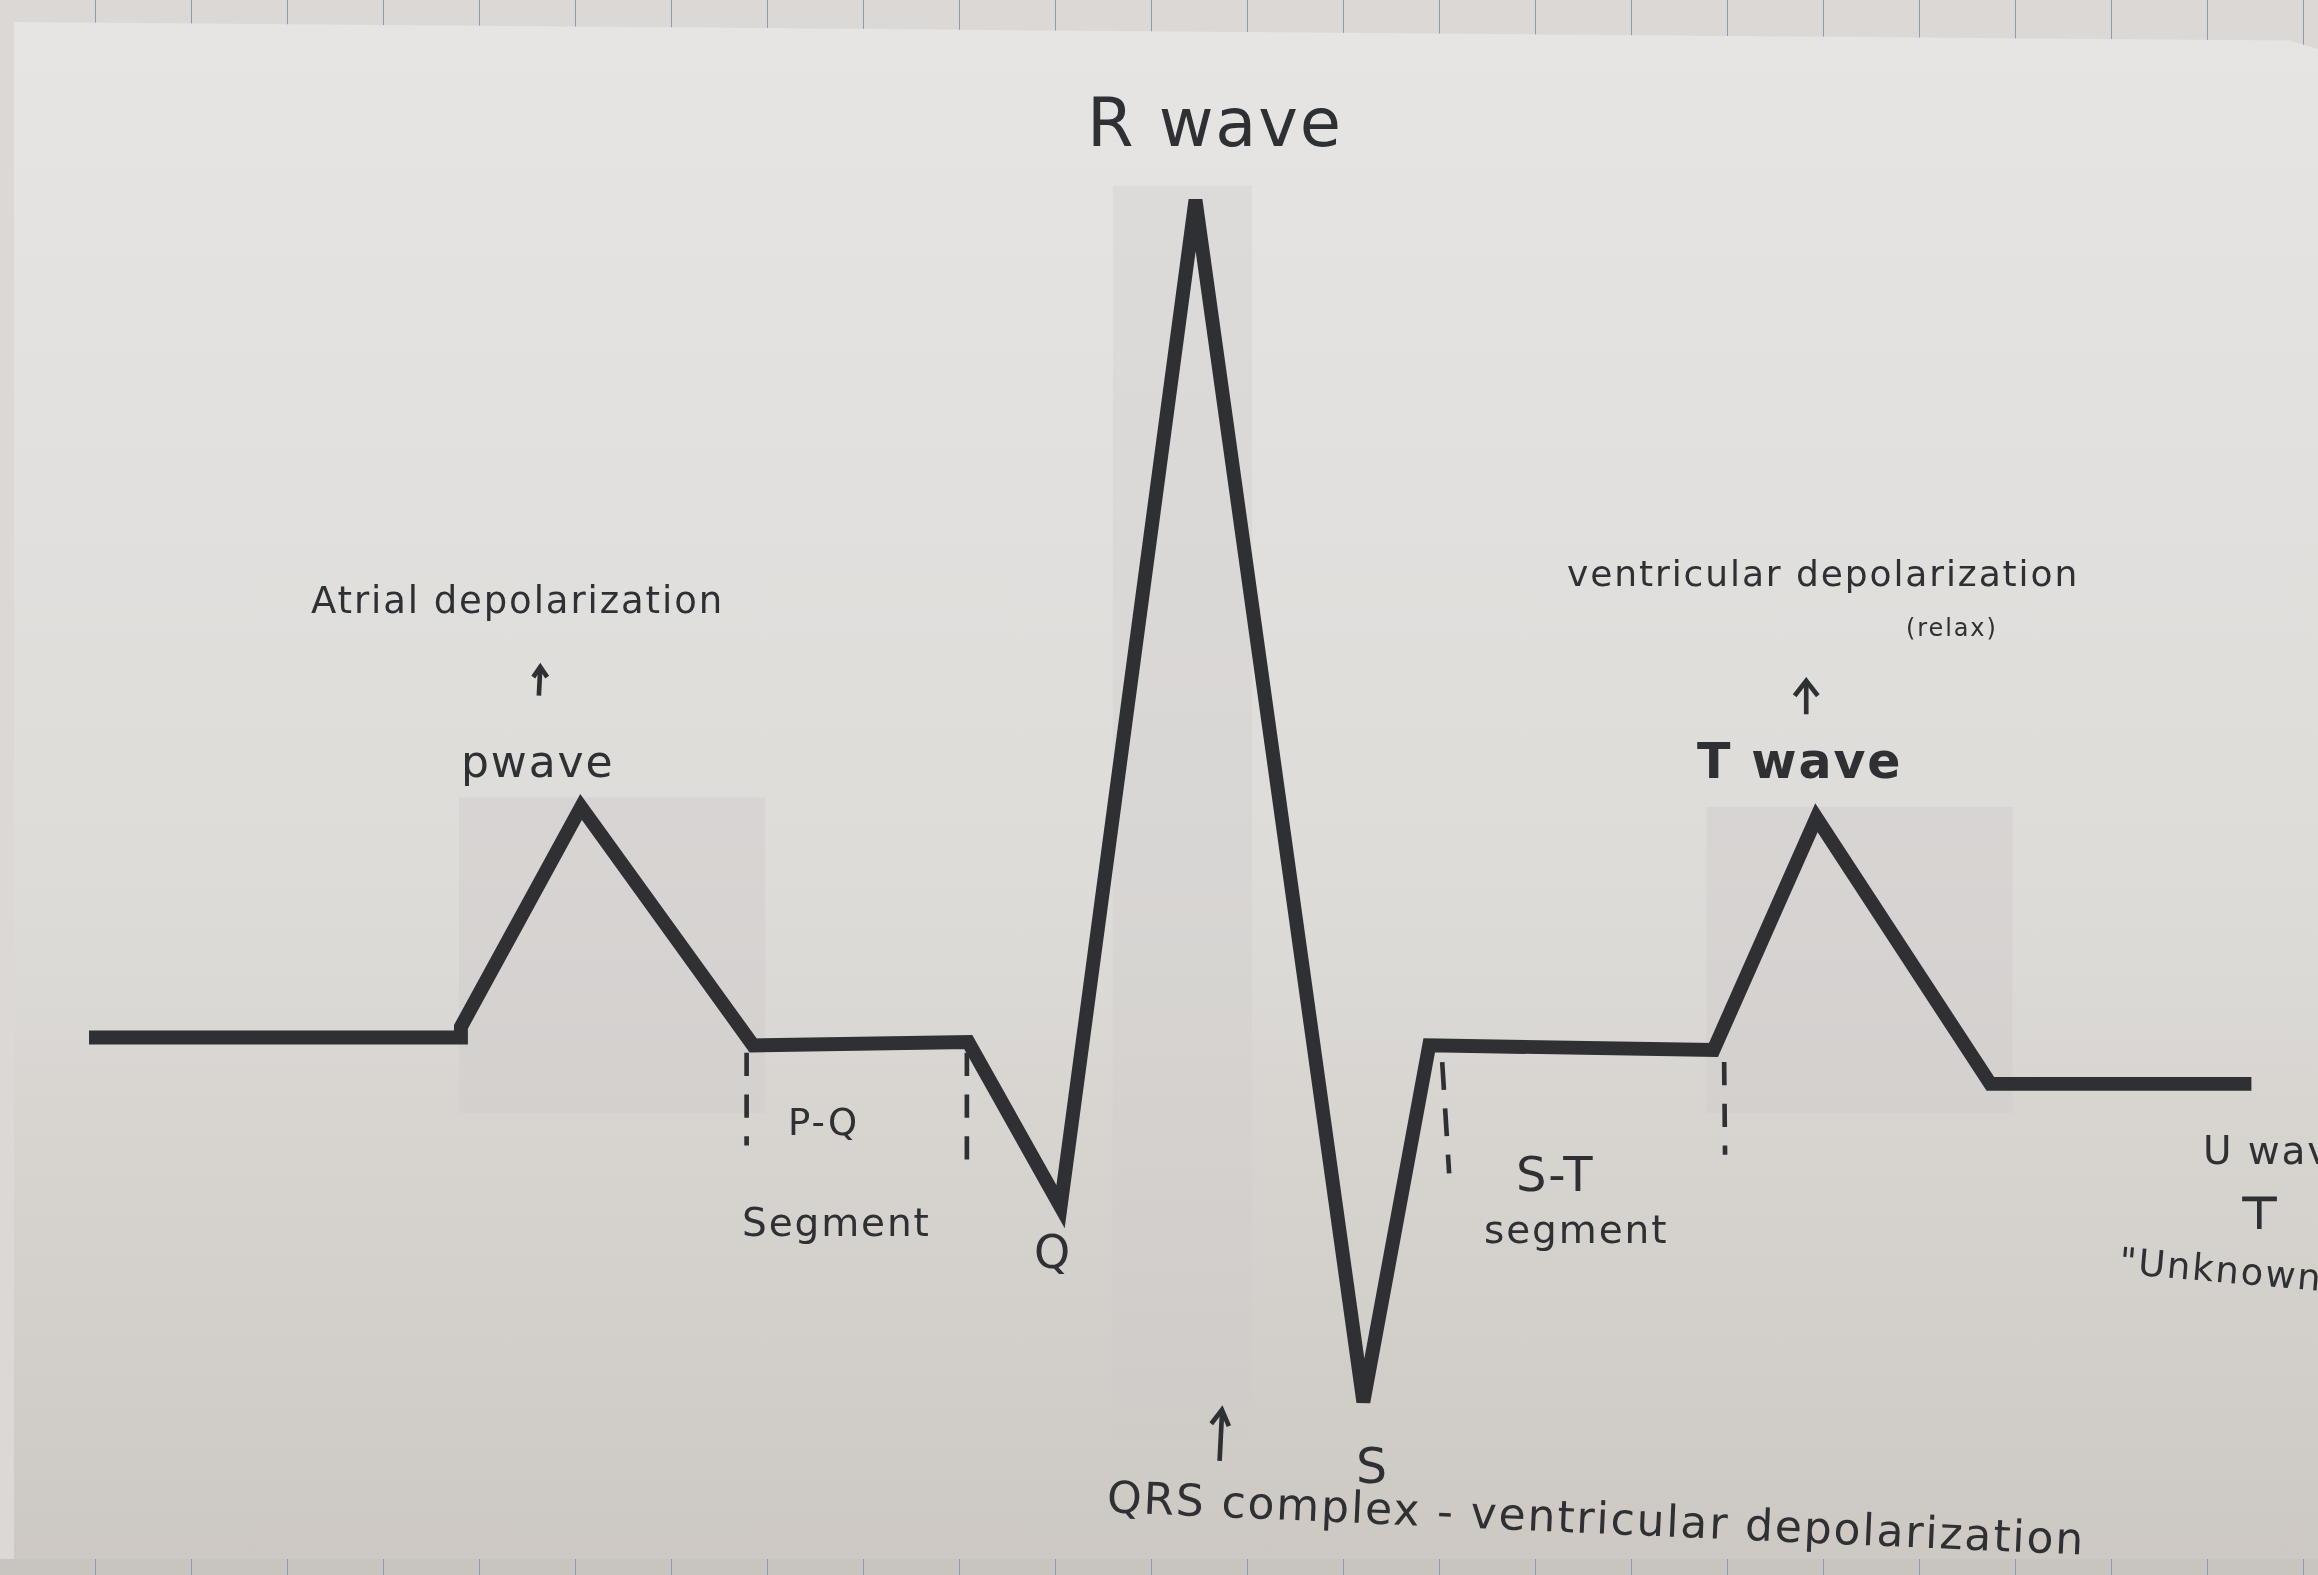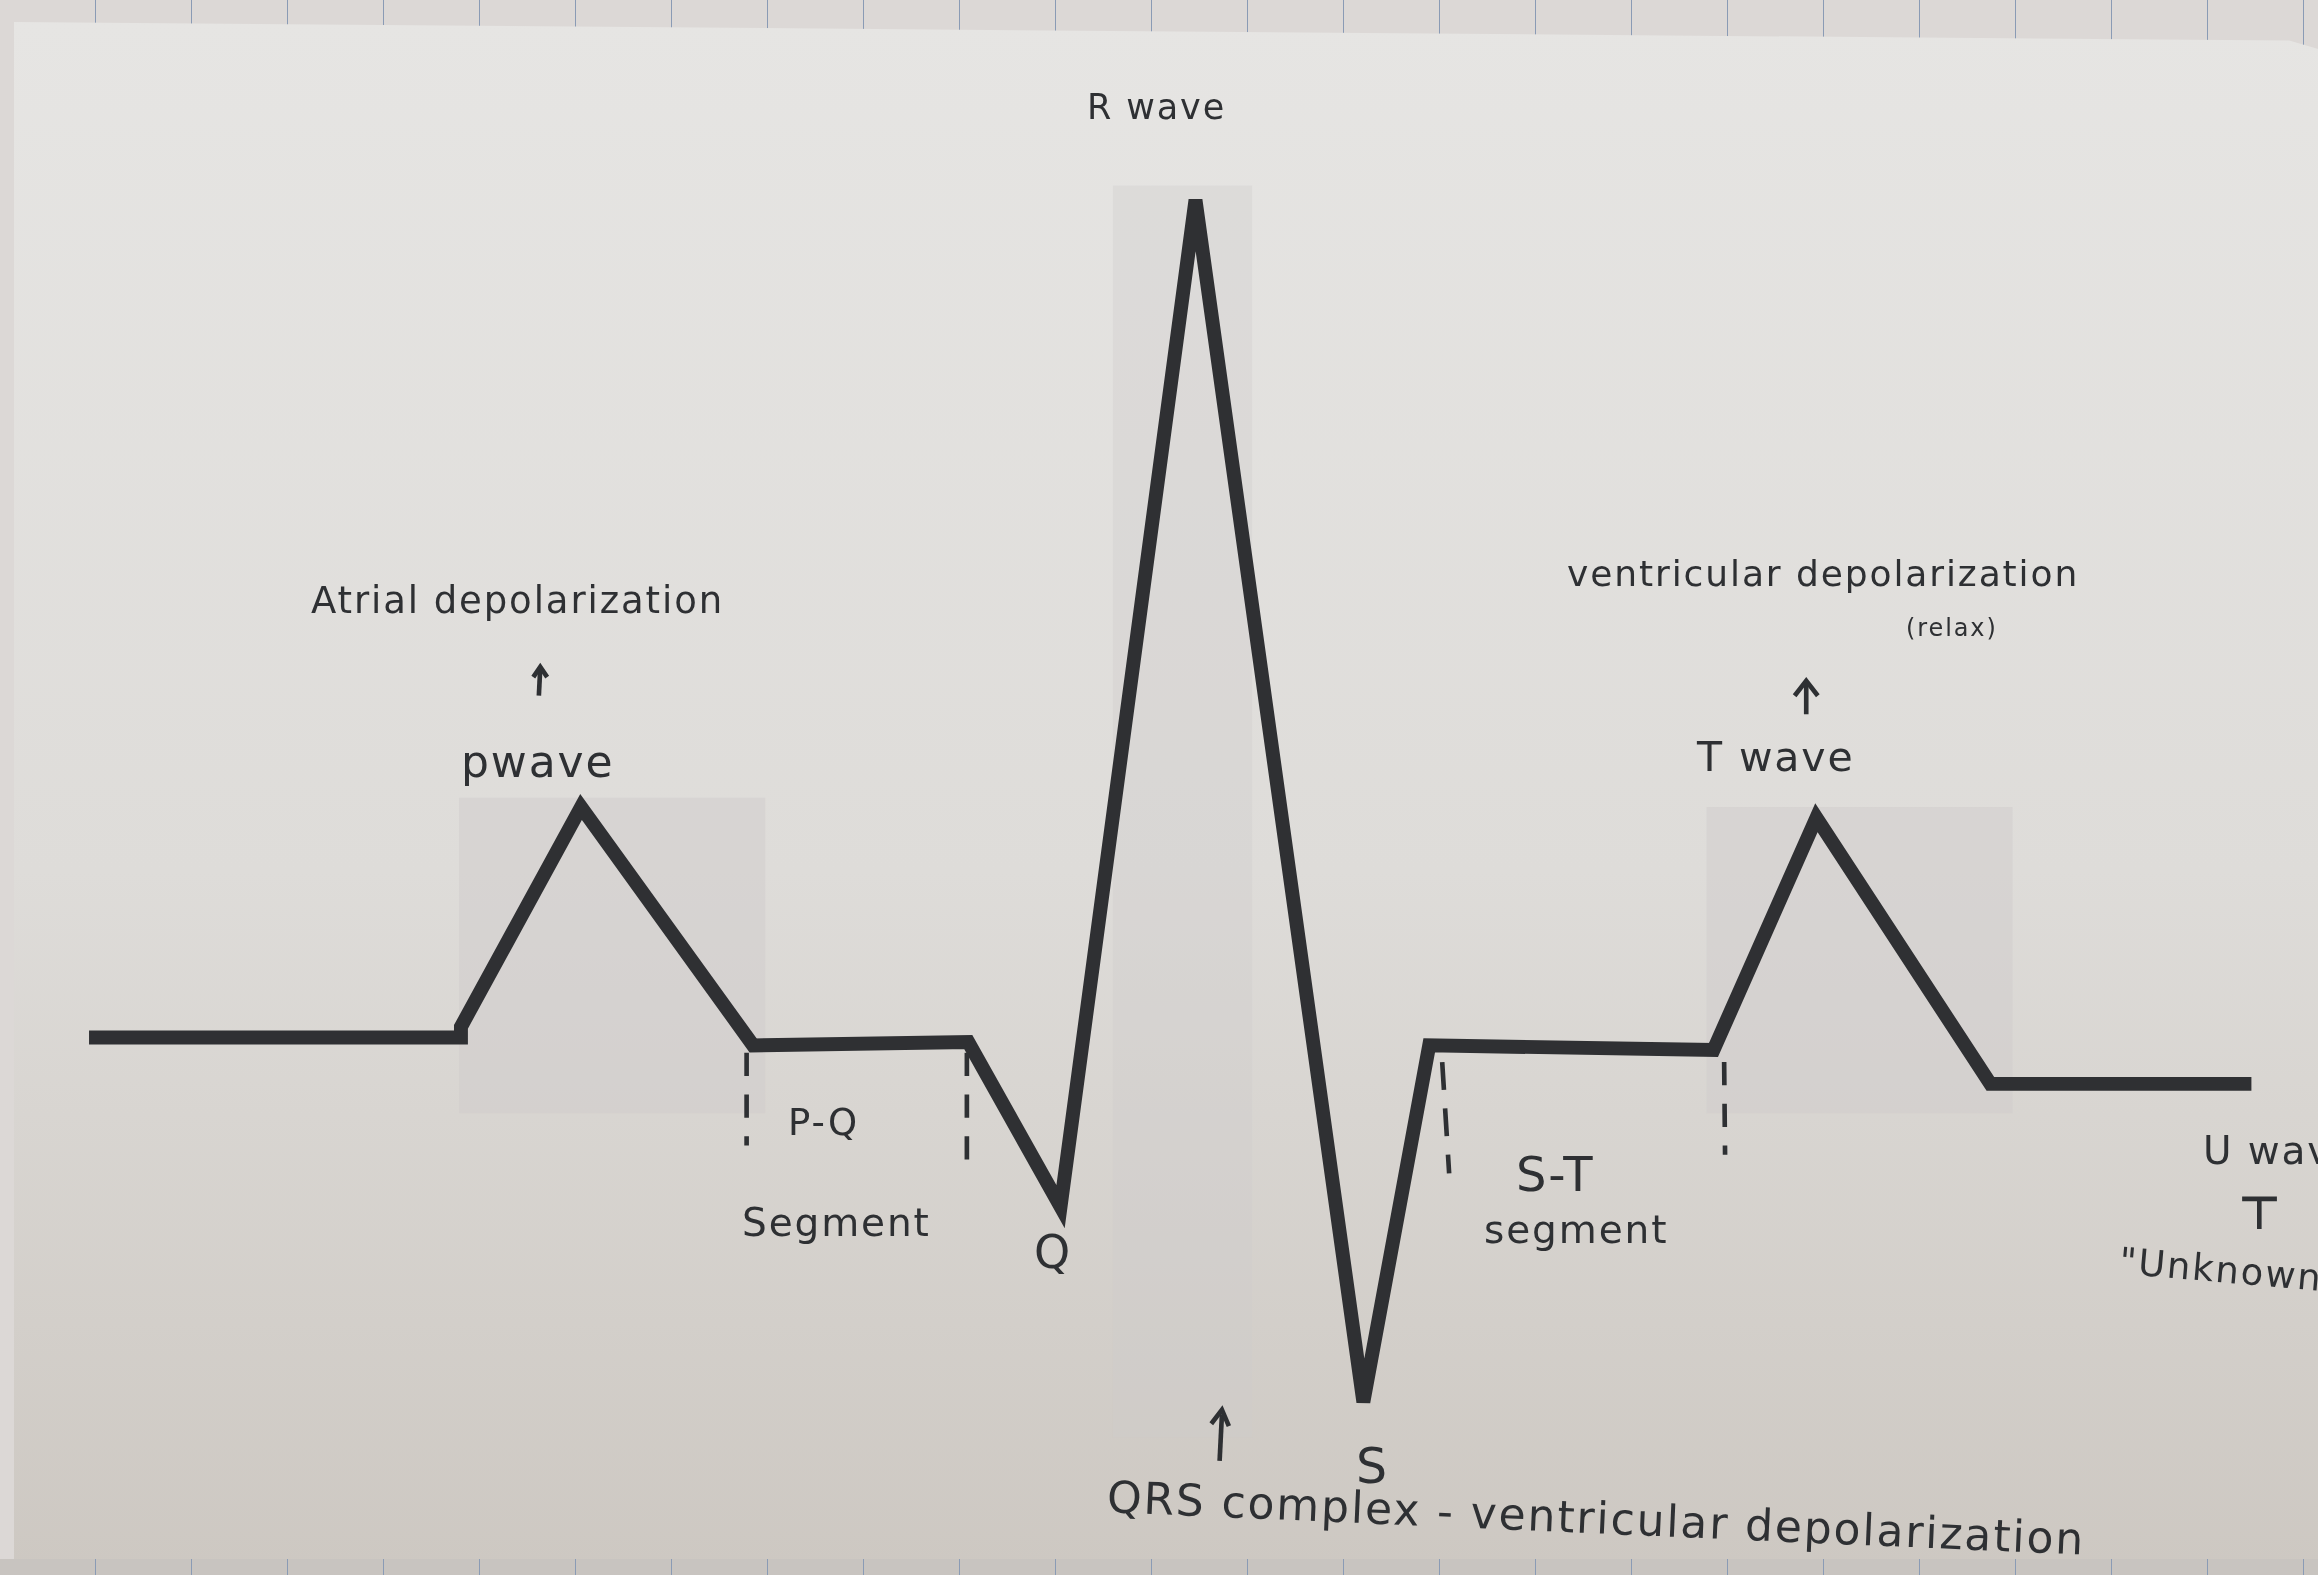--- a/index.html
+++ b/index.html
@@ -67,28 +67,28 @@
   <g stroke="#2e3033" stroke-width="10" fill="none">
     <line x1="2630" y1="3150" x2="2635" y2="3050"></line>
     <polyline points="2612,3070 2635,3040 2650,3075"></polyline>
   </g>
   <g stroke="#2e3033" stroke-width="10" fill="none">
     <line x1="4872" y1="2650" x2="4872" y2="2585"></line>
     <line x1="4835" y1="2585" x2="4910" y2="2585"></line>
   </g>
 </svg>
 
-<div class="label" style="left:1087px; top:90px; font-size:35px;">R wave</div>
+<div class="label" style="left:1087px; top:90px; font-size:67px;">R wave</div>
 
 <div class="label" style="left:311px; top:582px; font-size:37px;">Atrial depolarization</div>
 <div class="label" style="left:461px; top:740px; font-size:44px;">pwave</div>
 
 <div class="label" style="left:1567px; top:556px; font-size:36px;">ventricular depolarization</div>
 <div class="label" style="left:1906px; top:616px; font-size:24px;">(relax)</div>
-<div class="label" style="left:1697px; top:737px; font-size:41px;">T wave</div>
+<div class="label" style="left:1697px; top:737px; font-size:49px;font-weight:bold;">T wave</div>
 
 <div class="label" style="left:788px; top:1104px; font-size:37px;">P-Q</div>
 <div class="label" style="left:742px; top:1203px; font-size:39px;">Segment</div>
 <div class="label" style="left:1034px; top:1229px; font-size:46px;">Q</div>
 
 <div class="label" style="left:1516px; top:1150px; font-size:48px;">S-T</div>
 <div class="label" style="left:1484px; top:1210px; font-size:39px;">segment</div>
 
 <div class="label" style="left:2203px; top:1131px; font-size:39px;">U wave</div>
 <div class="label" style="left:2119px; top:1252px; font-size:37px; transform:rotate(5deg);">"Unknown"</div>

